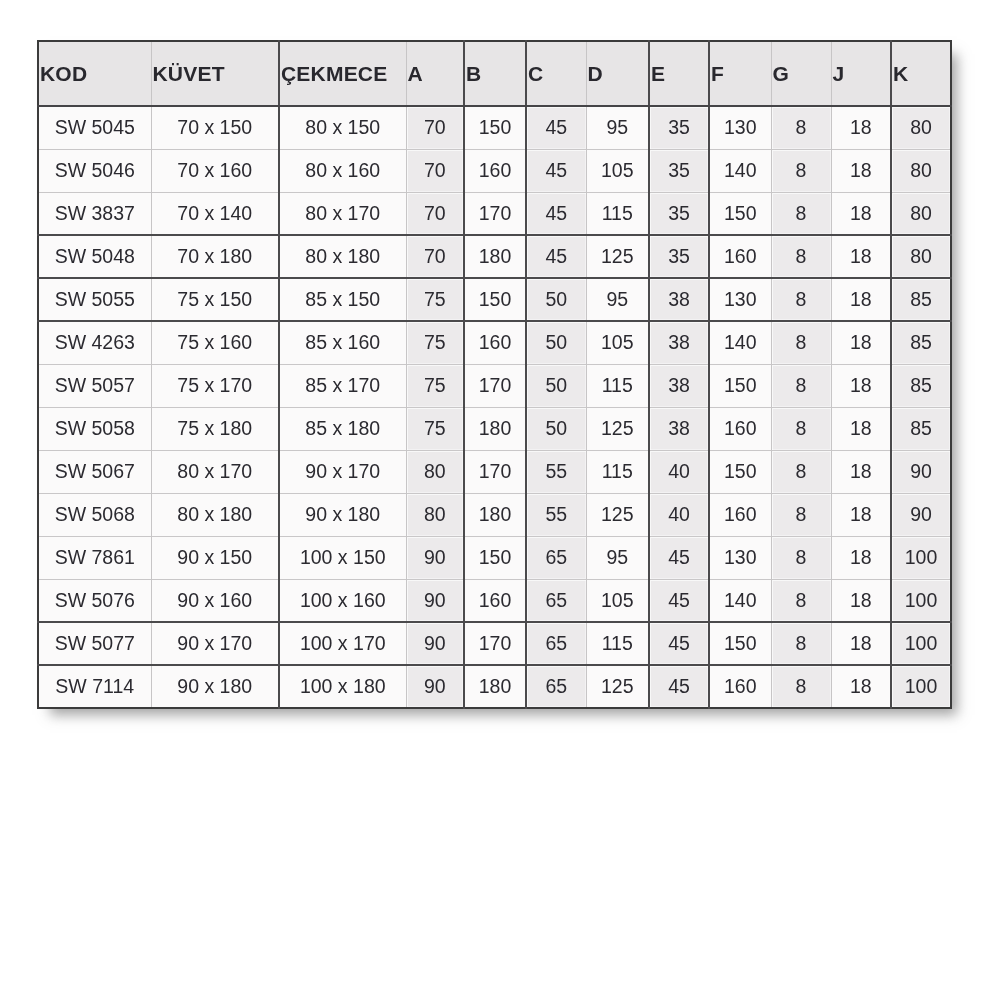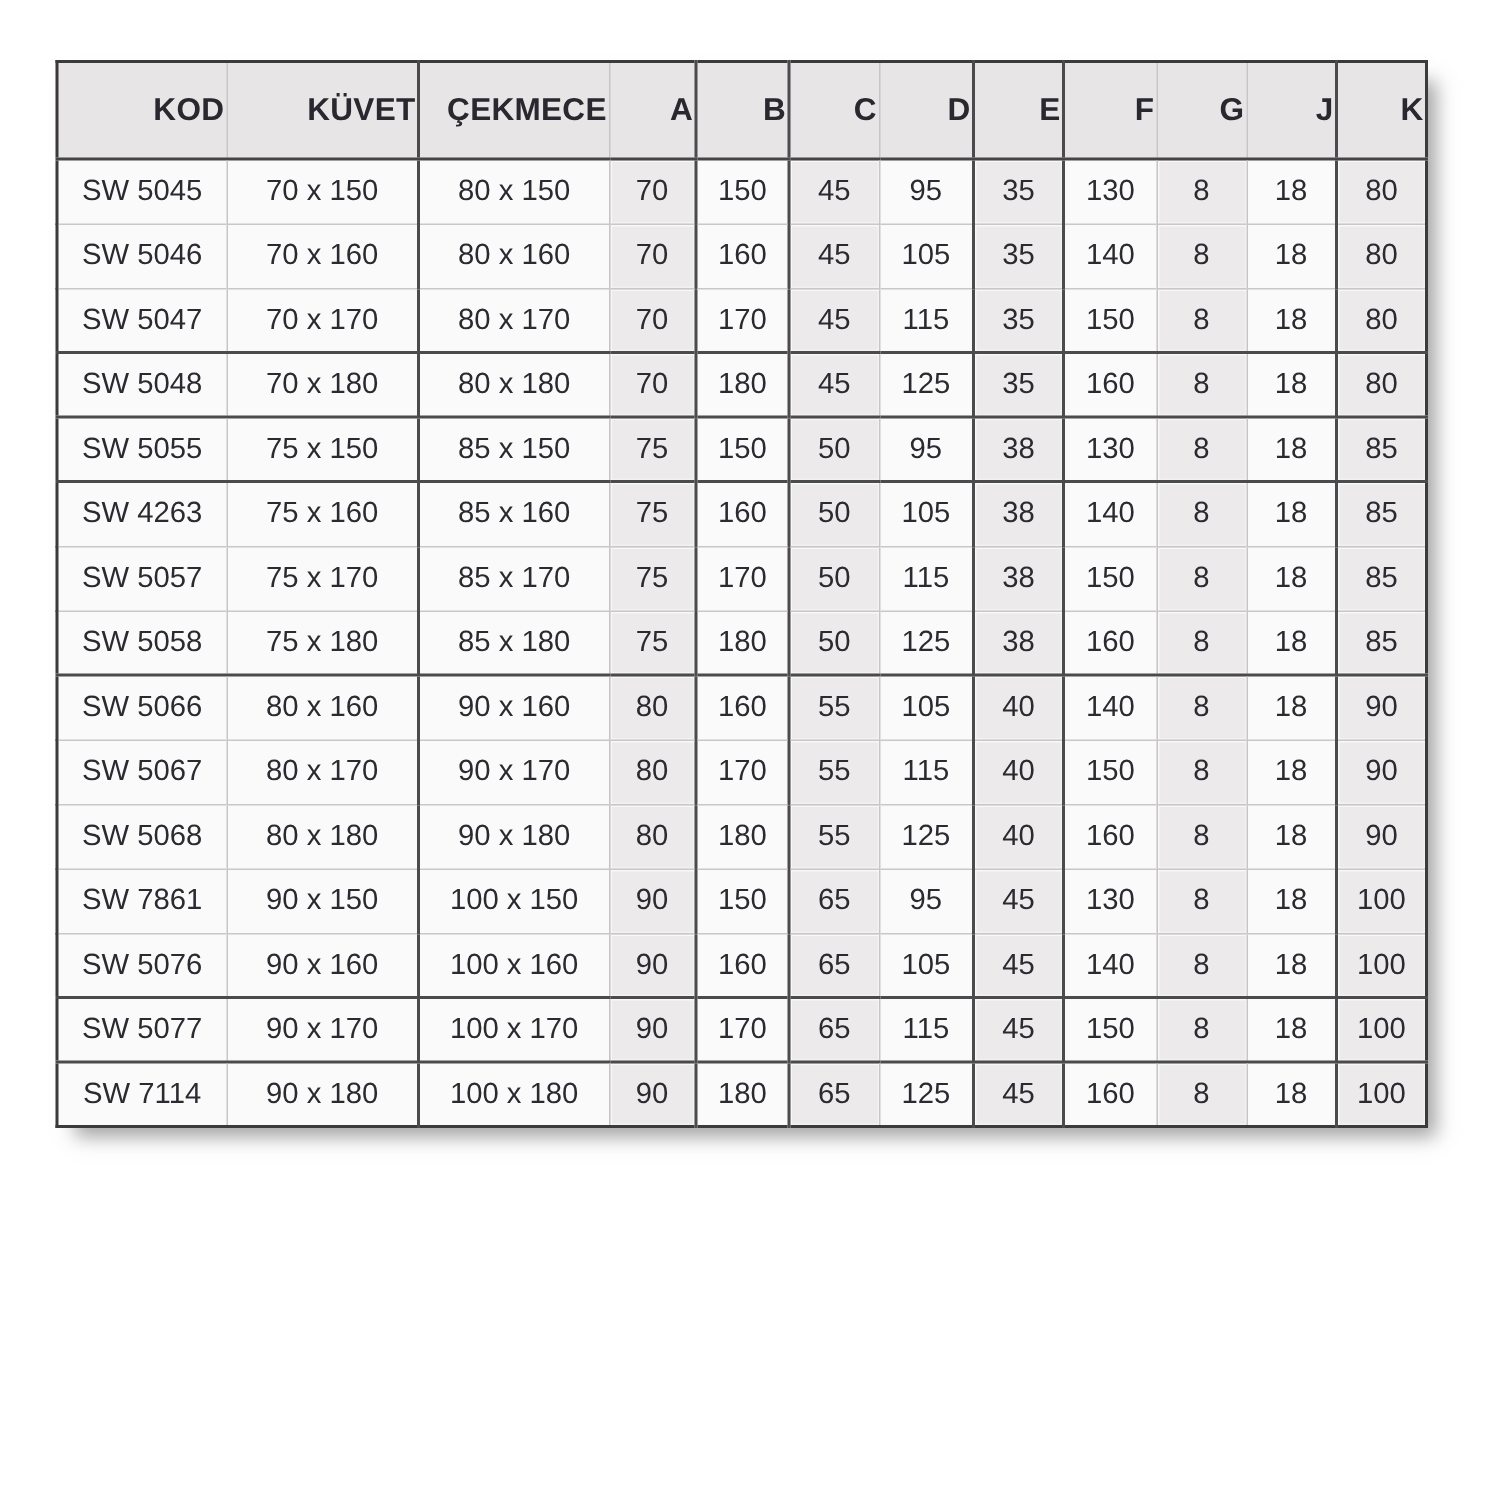--- a/index.html
+++ b/index.html
@@ -25,21 +25,21 @@
     border: 2px solid #3b3b3b;
     box-shadow: 9px 10px 12px -4px rgba(90,90,90,0.55);
     background: #fbfafa;
   }
   thead th {
     height: 61px;
     background: #e7e5e6;
     font-weight: bold;
     font-size: 21px;
     color: #29282e;
-    text-align: right;
+    text-align: left;
     vertical-align: middle;
     border-bottom: 2px solid #454447;
     letter-spacing: 0.2px;
   }
   tbody tr { height: 43px; }
   tbody td {
     background: #fbfafa;
     font-size: 19.5px;
     color: #2b2a30;
     text-align: center;
@@ -112,22 +112,22 @@
           <td class="sep-dark">160</td>
           <td class="sep-dark shade">45</td>
           <td class="sep-light">105</td>
           <td class="sep-dark shade">35</td>
           <td class="sep-dark">140</td>
           <td class="sep-light shade">8</td>
           <td class="sep-light">18</td>
           <td class="sep-dark shade">80</td>
         </tr>
         <tr>
-          <td class="sep-none">SW 5047</td>
-          <td class="sep-light">70 x 170</td>
+          <td class="sep-none">SW 3837</td>
+          <td class="sep-light">70 x 140</td>
           <td class="sep-dark">80 x 170</td>
           <td class="sep-light shade">70</td>
           <td class="sep-dark">170</td>
           <td class="sep-dark shade">45</td>
           <td class="sep-light">115</td>
           <td class="sep-dark shade">35</td>
           <td class="sep-dark">150</td>
           <td class="sep-light shade">8</td>
           <td class="sep-light">18</td>
           <td class="sep-dark shade">80</td>
@@ -194,34 +194,20 @@
           <td class="sep-dark">85 x 180</td>
           <td class="sep-light shade">75</td>
           <td class="sep-dark">180</td>
           <td class="sep-dark shade">50</td>
           <td class="sep-light">125</td>
           <td class="sep-dark shade">38</td>
           <td class="sep-dark">160</td>
           <td class="sep-light shade">8</td>
           <td class="sep-light">18</td>
           <td class="sep-dark shade">85</td>
-        </tr>
-        <tr class="thick-top">
-          <td class="sep-none">SW 5066</td>
-          <td class="sep-light">80 x 160</td>
-          <td class="sep-dark">90 x 160</td>
-          <td class="sep-light shade">80</td>
-          <td class="sep-dark">160</td>
-          <td class="sep-dark shade">55</td>
-          <td class="sep-light">105</td>
-          <td class="sep-dark shade">40</td>
-          <td class="sep-dark">140</td>
-          <td class="sep-light shade">8</td>
-          <td class="sep-light">18</td>
-          <td class="sep-dark shade">90</td>
         </tr>
         <tr>
           <td class="sep-none">SW 5067</td>
           <td class="sep-light">80 x 170</td>
           <td class="sep-dark">90 x 170</td>
           <td class="sep-light shade">80</td>
           <td class="sep-dark">170</td>
           <td class="sep-dark shade">55</td>
           <td class="sep-light">115</td>
           <td class="sep-dark shade">40</td>

